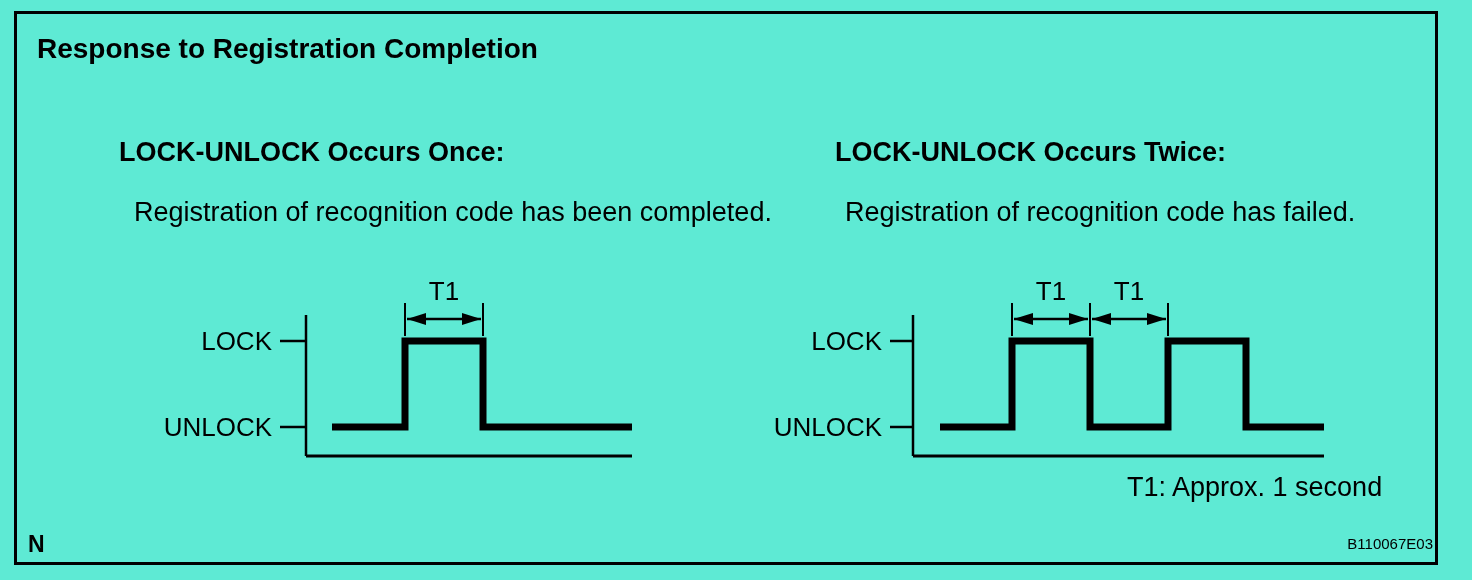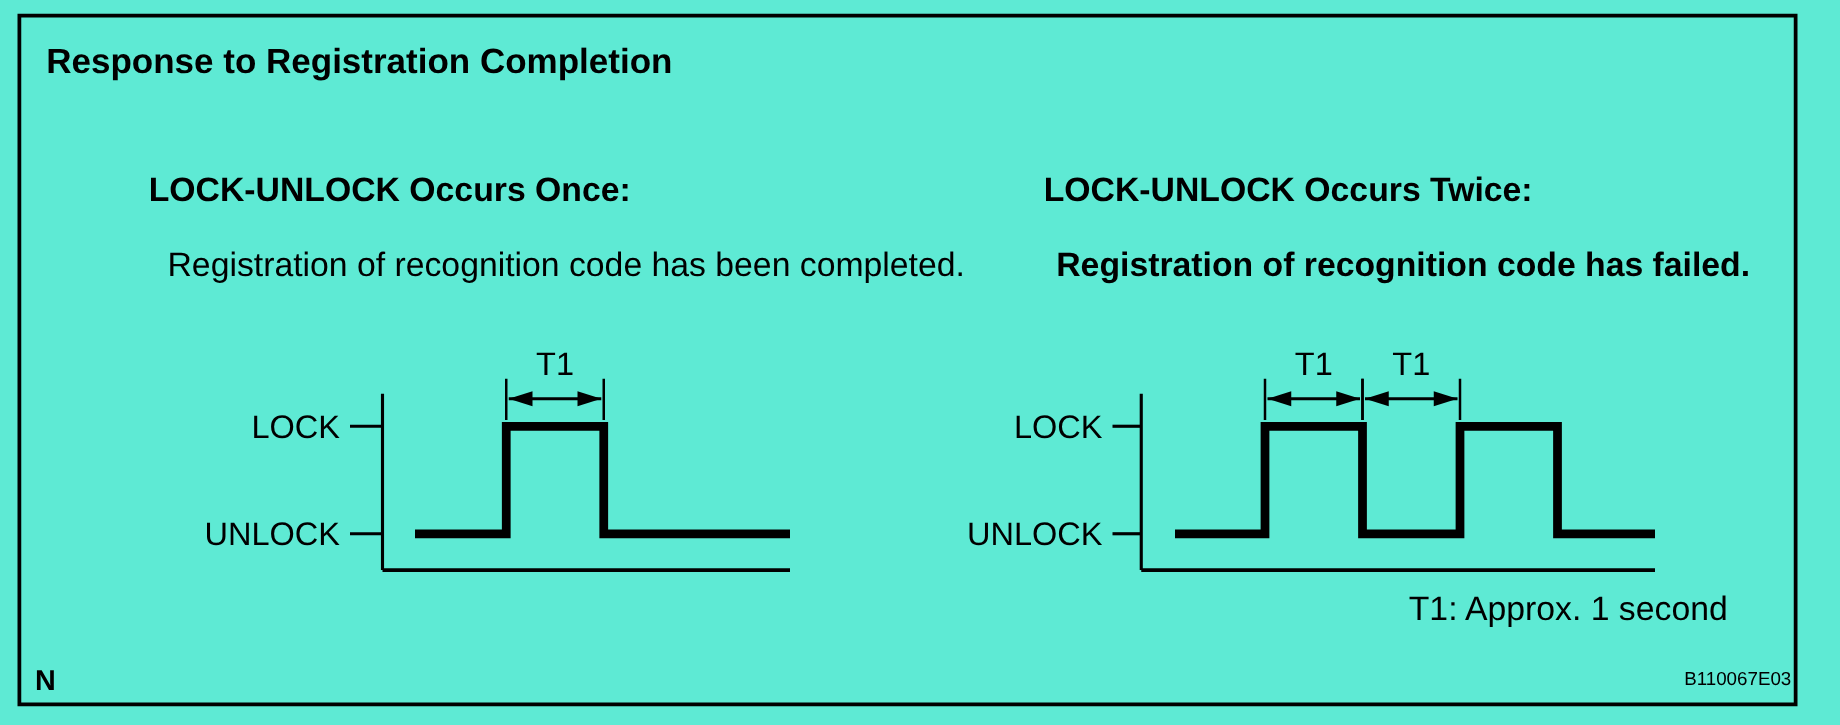--- a/index.html
+++ b/index.html
@@ -24,21 +24,21 @@
     position: absolute; top: 137px;
     font-size: 27px; font-weight: bold; white-space: nowrap;
   }
   .h-left  { left: 88px; margin-left: 31px; }
   .h-right { left: 835px; }
   .desc {
     position: absolute; top: 197px;
     font-size: 27px; white-space: nowrap;
   }
   .d-left  { left: 106px; margin-left: 28px; }
-  .d-right { left: 845px; font-weight: bold; }
+  .d-right { left: 845px; }
   .note {
     position: absolute; left: 1107px; top: 472px;
     font-size: 27px; white-space: nowrap; margin-left: 20px;
   }
   .mark-n {
     position: absolute; left: 28px; top: 531px;
     font-size: 23px; font-weight: bold;
   }
   .doc-code {
     position: absolute; right: 39px; top: 535px;

